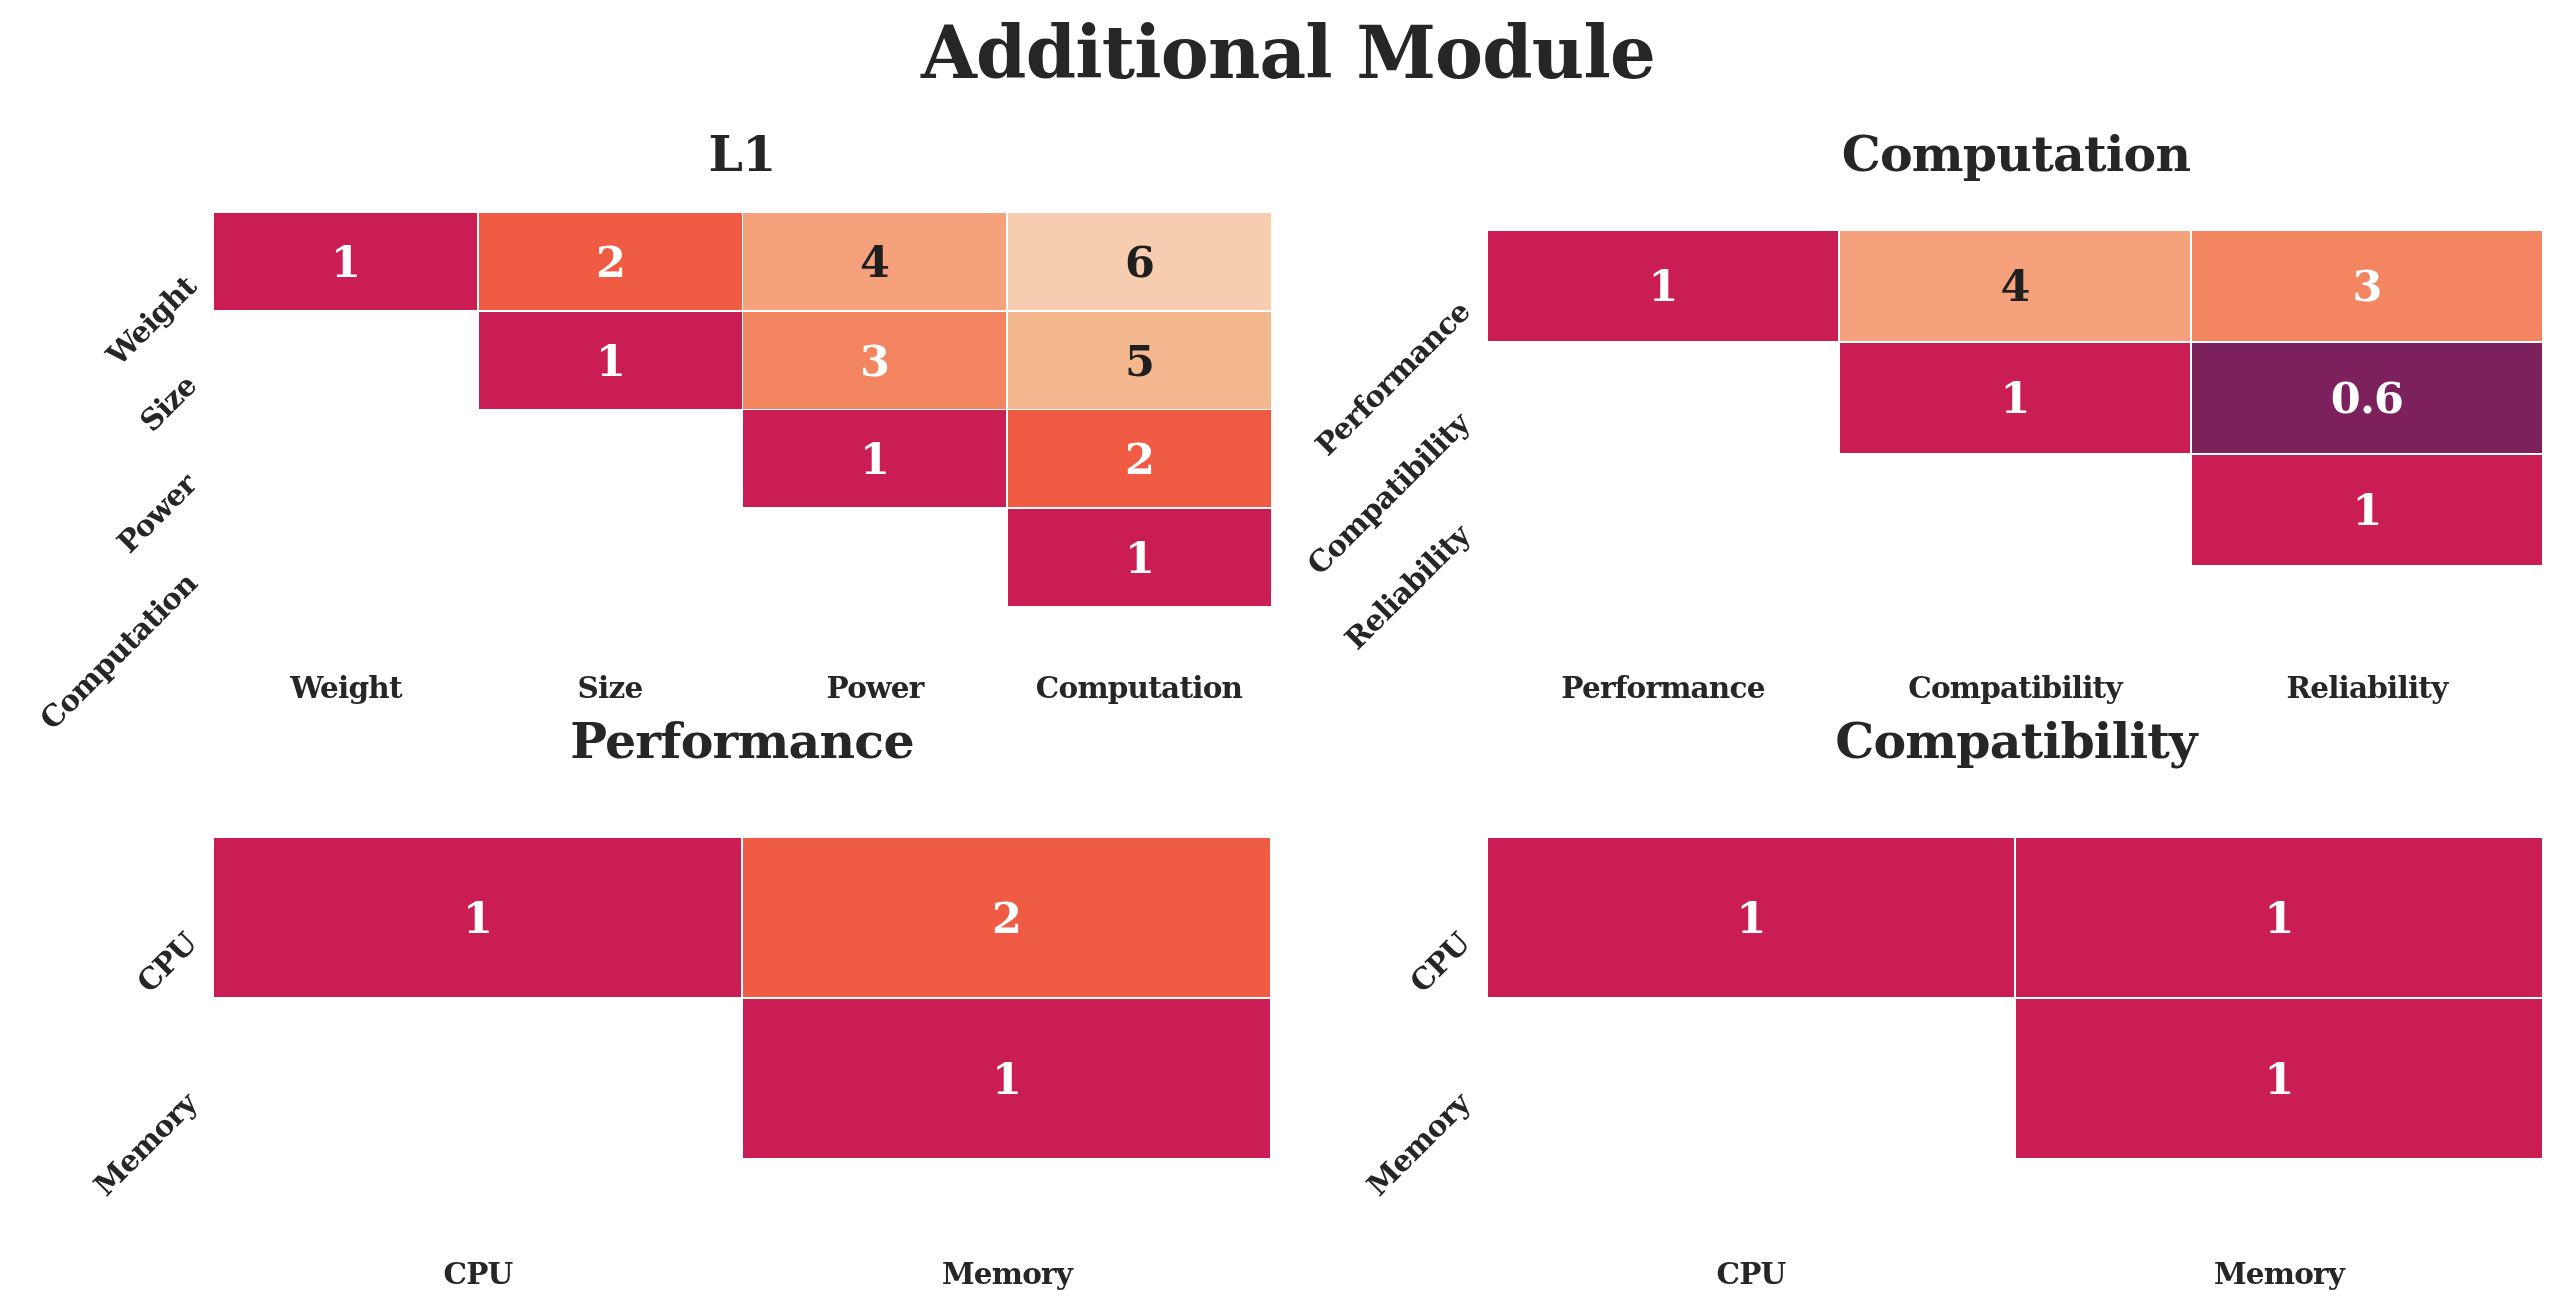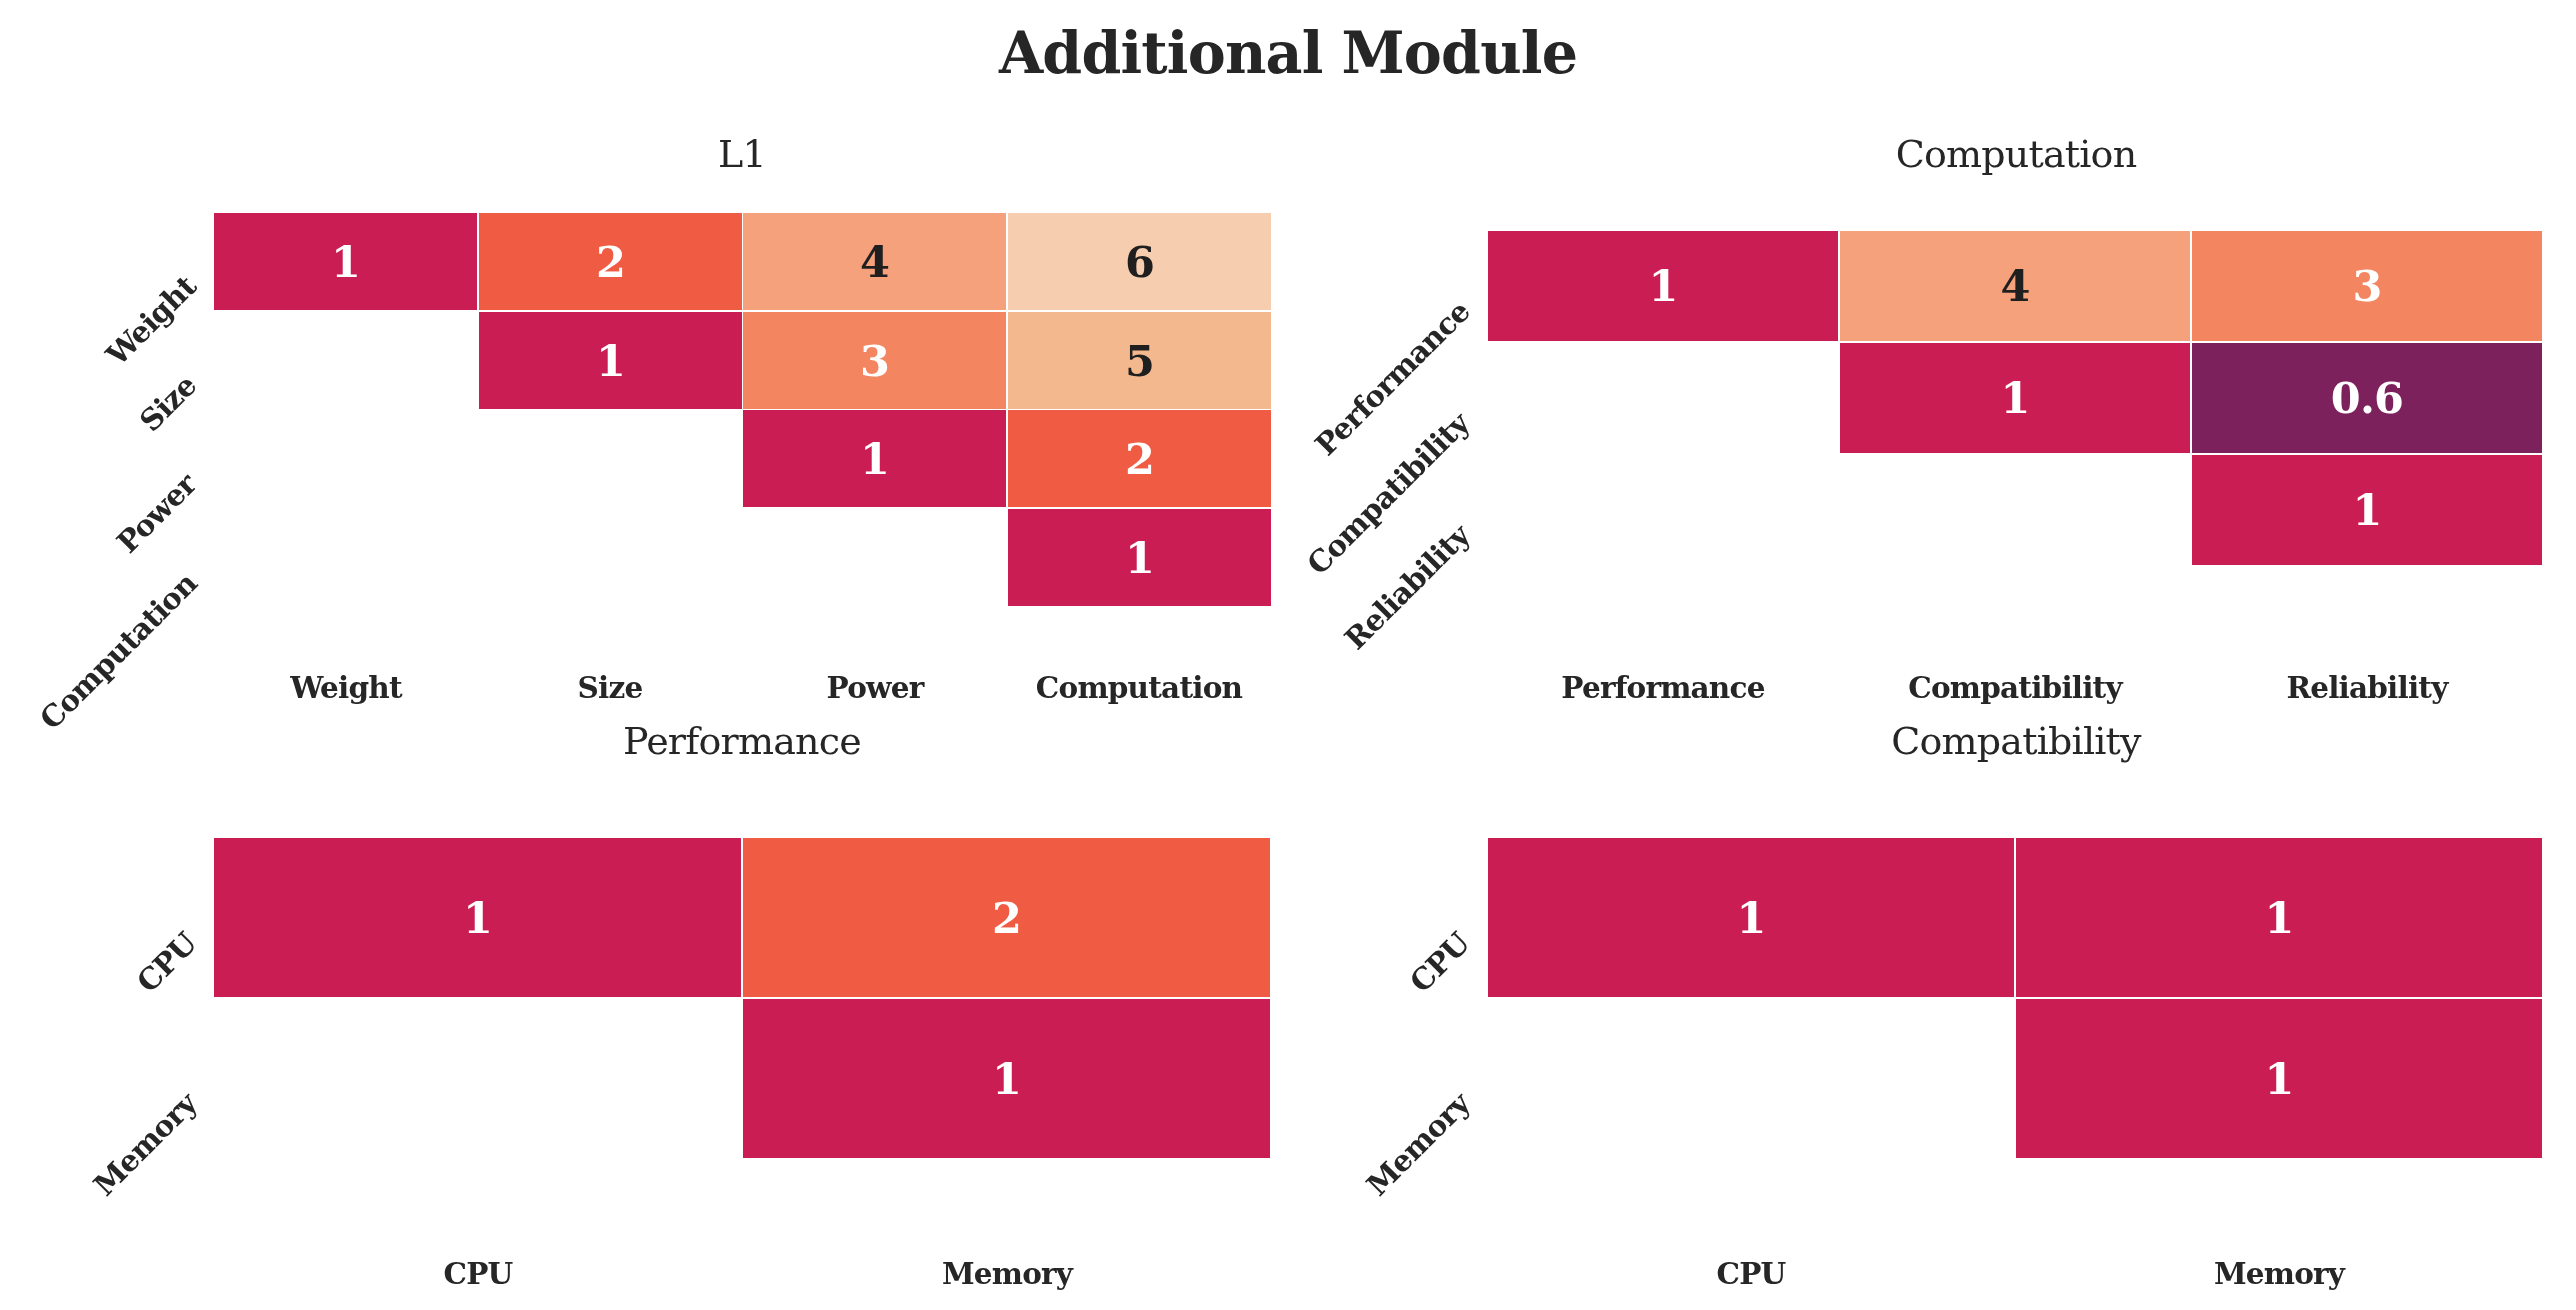--- a/index.html
+++ b/index.html
@@ -1,21 +1,21 @@
 <!DOCTYPE html>
 <html style="font-size:13px"><head>
 <meta charset="utf-8">
 <style>
   html,body{margin:0;padding:0;background:#ffffff;}
   body{width:2576px;height:1311px;overflow:hidden;
        font-family:"DejaVu Serif","Liberation Serif",serif;font-weight:bold;color:#262626;}
   #stage{position:absolute;left:0;top:0;width:2576px;height:1311px;background:#ffffff;}
-  .fig-title{position:absolute;transform:translate(-50%,-50%);font-size:57px;font-weight:bold;
+  .fig-title{position:absolute;transform:translate(-50%,-50%);font-size:72px;font-weight:bold;
              letter-spacing:-0.8px;white-space:nowrap;}
-  .sub-title{position:absolute;transform:translate(-50%,-50%);font-size:38px;font-weight:normal;
+  .sub-title{position:absolute;transform:translate(-50%,-50%);font-size:49px;font-weight:bold;
              letter-spacing:-0.8px;white-space:nowrap;}
   .cell{position:absolute;box-sizing:border-box;border:1.6px solid #ffffff;
         display:flex;align-items:center;justify-content:center;}
   .cell span{font-size:43px;font-weight:bold;letter-spacing:-0.8px;}
   .row-anchor,.col-anchor{position:absolute;width:0;height:0;}
   .row-label{position:absolute;right:0;top:-0.65em;white-space:nowrap;
              transform:rotate(-45deg);transform-origin:100% 55%;
              font-size:29.5px;font-weight:bold;letter-spacing:-0.8px;}
   .col-label{position:absolute;left:0;top:0;transform:translate(-50%,-50%);white-space:nowrap;
              font-size:29.5px;font-weight:bold;letter-spacing:-0.8px;}

